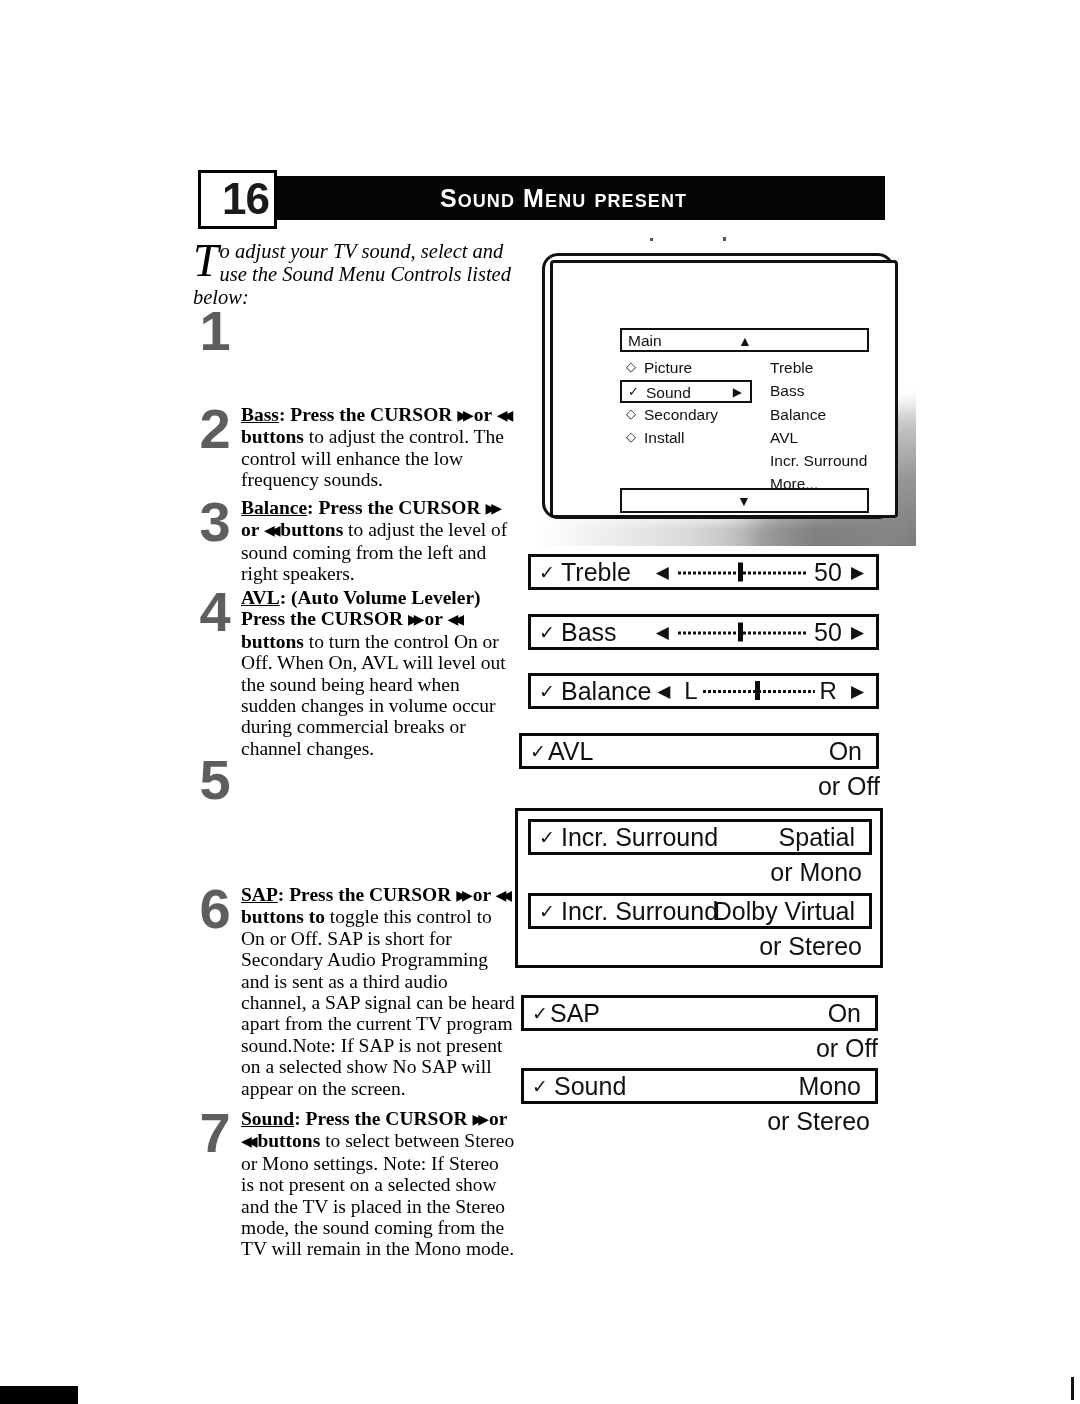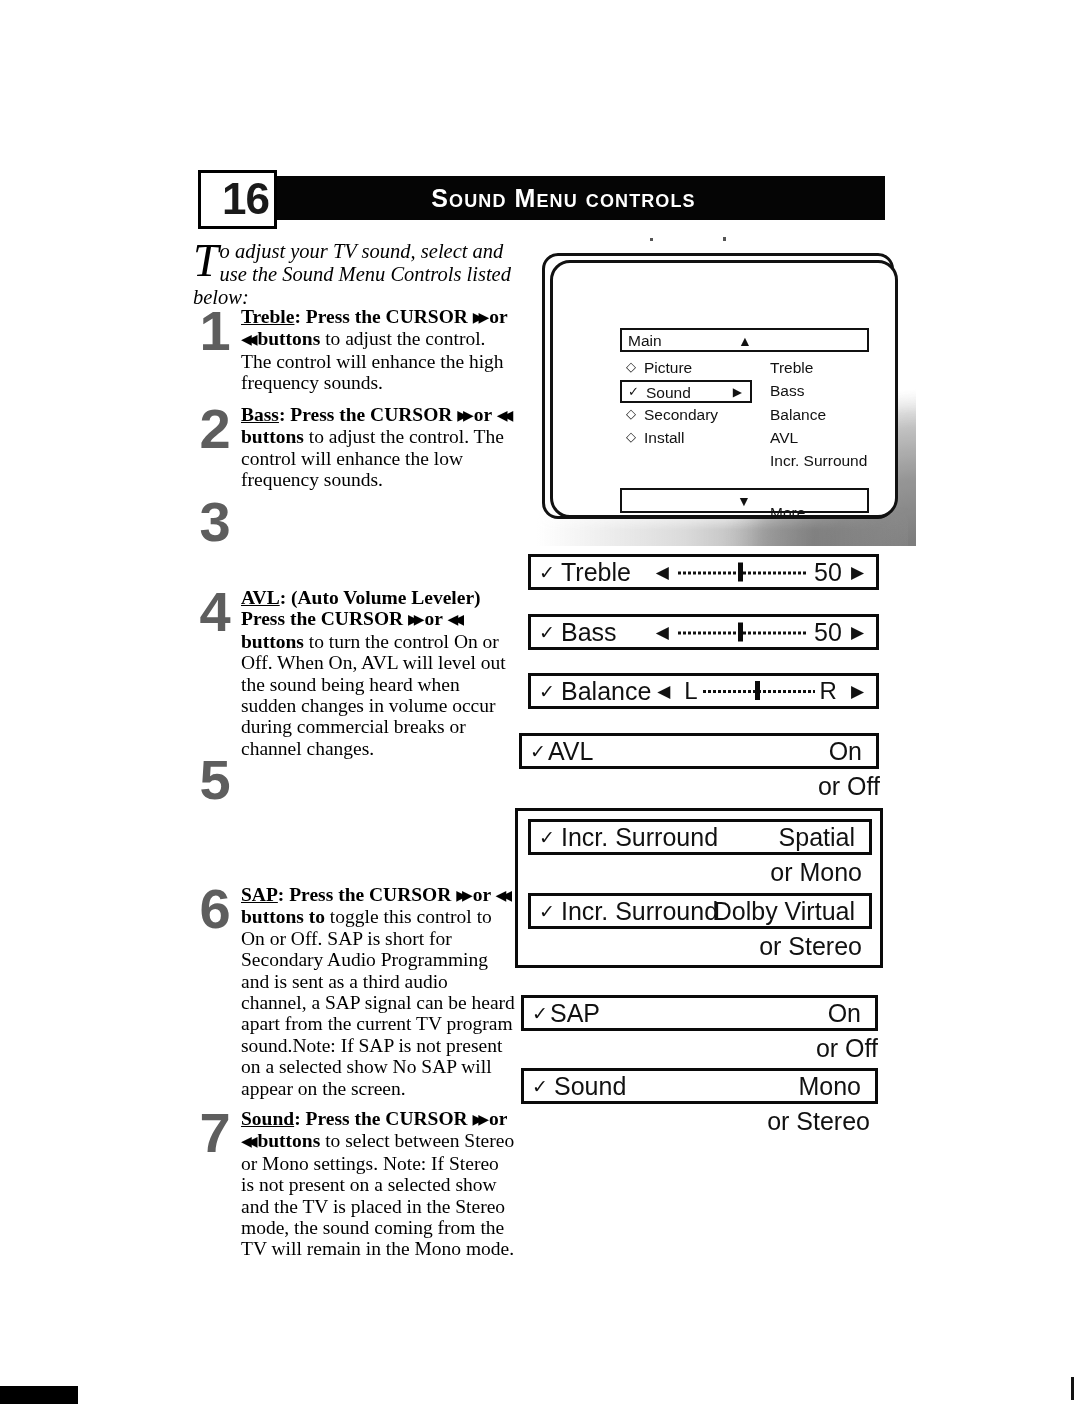--- a/index.html
+++ b/index.html
@@ -164,21 +164,21 @@
     box-sizing: border-box;
     background: transparent;
   }
   #tv-inner {
     position: absolute;
     left: 34px;
     top: 24px;
     width: 348px;
     height: 258px;
     border: 3px solid #111;
-    border-radius: 20px;
+    border-radius: 4px;
     box-sizing: border-box;
     background: #ffffff;
   }
   #osd {
     position: absolute;
     left: 67px;
     top: 65px;
     width: 250px;
     height: 185px;
     font-family: "Liberation Sans", sans-serif;
@@ -301,45 +301,45 @@
     height: 23px;
     background: #111;
   }
   #top-speck-a { position: absolute; left: 650px; top: 238px; width: 3px; height: 3px; background: #555; }
   #top-speck-b { position: absolute; left: 723px; top: 237px; width: 3px; height: 4px; background: #555; }
 </style>
 </head>
 <body>
 
 <div id="header-band"></div>
-<div id="header-title">Sound Menu controls</div>
+<div id="header-title">Sound Menu present</div>
 <div id="page-number-box">
   <div id="page-number">16</div>
 </div>
 
 <div id="intro">
   <span class="dropcap">T</span><span>o adjust your TV sound, select and use the Sound Menu Controls listed below:</span>
 </div>
 
 <div class="step" style="top:306px;">
   <div class="num">1</div>
-  <div class="body">
-    <b><u>Treble</u><span>: Press the CURSOR </span><span class="arrow-r"></span><span> or </span><span class="arrow-l"></span><span> buttons </span></b><span>to adjust the control. The control will enhance the high frequency sounds.</span>
-  </div>
 </div>
 
 <div class="step" style="top:404px;">
   <div class="num">2</div>
   <div class="body">
     <b><u>Bass</u><span>: Press the CURSOR </span><span class="arrow-r"></span><span> or </span><span class="arrow-l"></span><span> buttons </span></b><span>to adjust the control. The control will enhance the low frequency sounds.</span>
   </div>
 </div>
 
 <div class="step" style="top:497px;">
   <div class="num">3</div>
+  <div class="body">
+    <b><u>Balance</u><span>: Press the CURSOR </span><span class="arrow-r"></span><span> or </span><span class="arrow-l"></span><span> buttons </span></b><span>to adjust the level of sound coming from the left and right speakers.</span>
+  </div>
 </div>
 
 <div class="step" style="top:587px;">
   <div class="num">4</div>
   <div class="body">
     <b><u>AVL</u><span>:  (Auto Volume Leveler) Press the CURSOR </span><span class="arrow-r"></span><span> or </span><span class="arrow-l"></span><span> buttons </span></b><span>to turn the control On or Off. When On, AVL will level out the sound being heard when sudden changes in volume occur during commercial breaks or channel changes.</span>
   </div>
 </div>
 
 <div class="step" style="top:755px;">
@@ -394,21 +394,21 @@
       <div class="osd-left-item" style="top:99px;">
         <span class="mark">◇</span>
         <span class="txt">Install</span>
       </div>
 
       <div class="osd-right-item" style="top:31px;">Treble</div>
       <div class="osd-right-item" style="top:54px;">Bass</div>
       <div class="osd-right-item" style="top:78px;">Balance</div>
       <div class="osd-right-item" style="top:101px;">AVL</div>
       <div class="osd-right-item" style="top:124px;">Incr. Surround</div>
-      <div class="osd-right-item" style="top:147px;margin-top:29px;">More...</div>
+      <div class="osd-right-item" style="top:147px;">More...</div>
 
       <div id="osd-footer">
         <span class="down">▼</span>
       </div>
     </div>
   </div>
 </div>
 
 <div class="bar" style="left:528px; top:554px; width:351px; height:36px;">
   <span class="check">✓</span>

